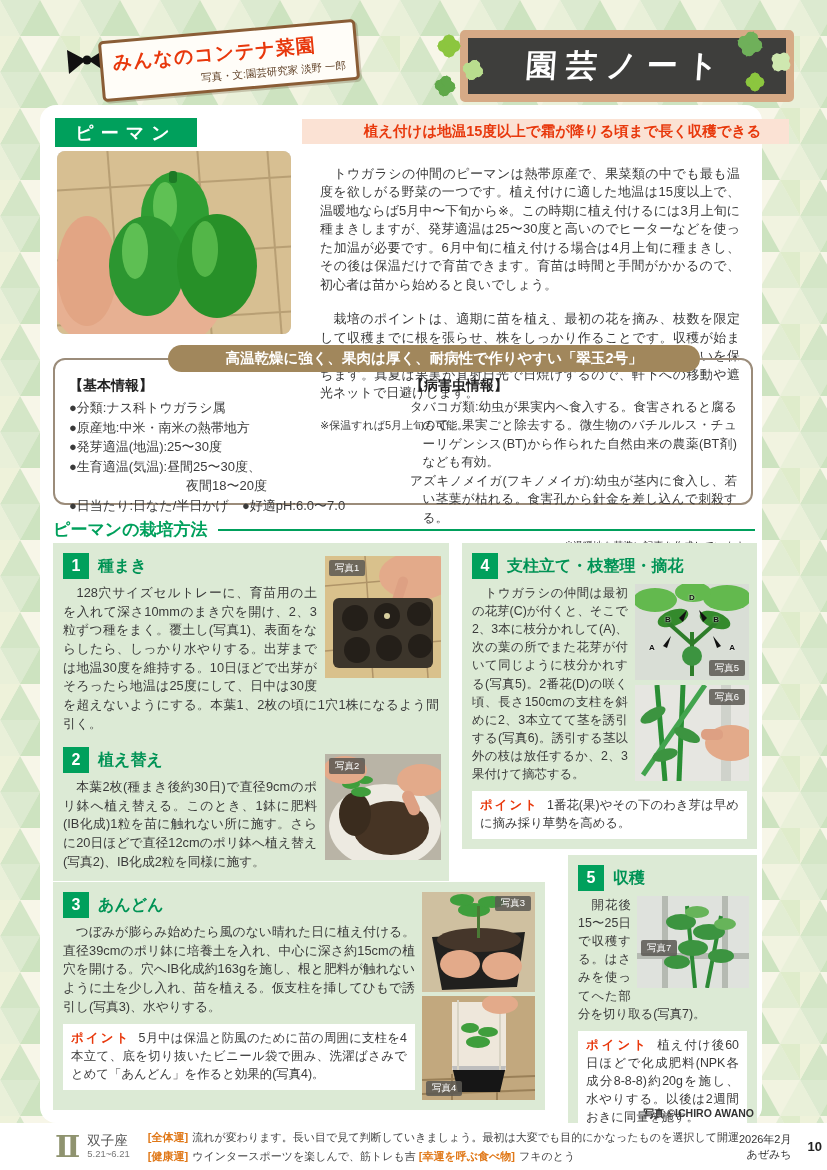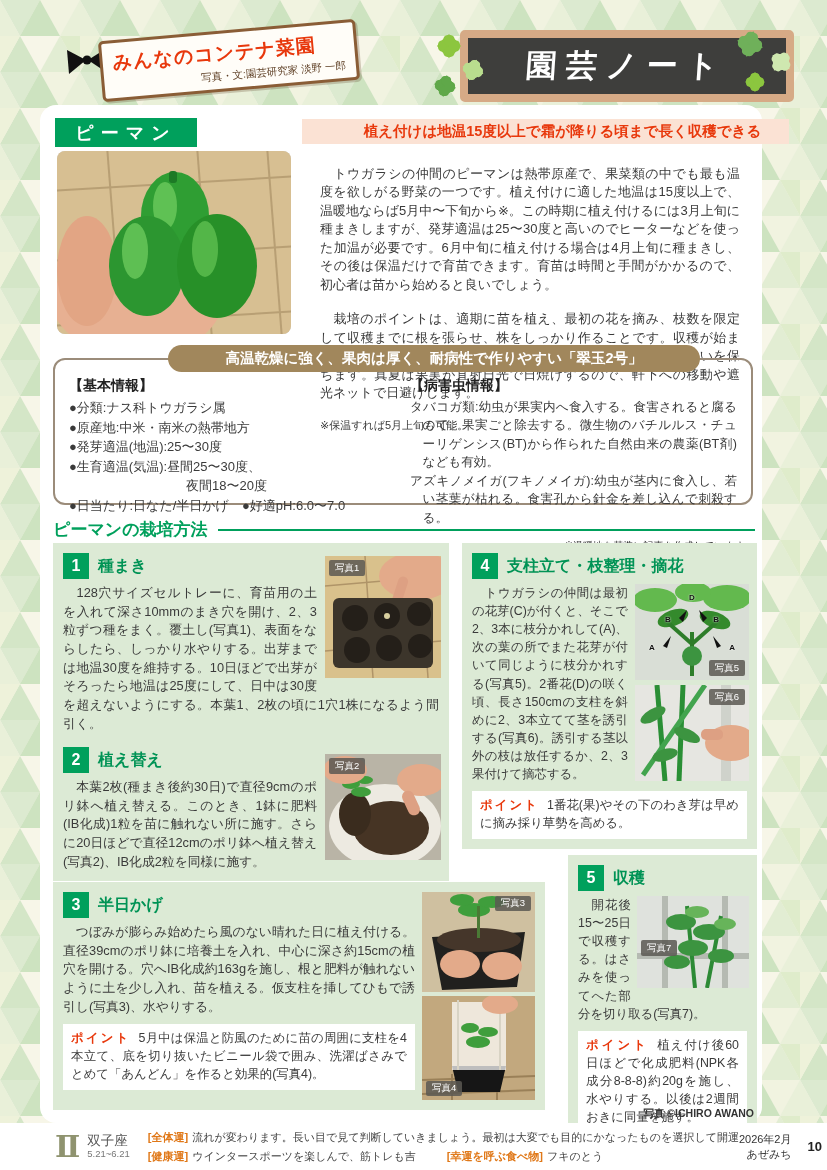--- a/index.html
+++ b/index.html
@@ -85,21 +85,21 @@
   .marker{position:absolute;color:#111;font-weight:bold;font-size:8px;text-shadow:0 0 2px #fff;}
   .credit{position:absolute;right:8px;top:1002px;font-size:10.5px;font-weight:bold;color:#333;}
   
   .footer{position:absolute;left:0;top:1123px;width:827px;height:47px;background:#fff;z-index:1;display:flex;align-items:center;}
   .zodiac{display:flex;align-items:center;margin-left:55px;flex:none;}
   .zodiac-glyph{font-family:"DejaVu Serif","Liberation Serif",serif;font-weight:bold;font-size:30px;color:#8f936f;line-height:1;margin-right:7px;}
   .zodiac-name{font-size:13.5px;color:#555;line-height:1.1;}
   .zodiac-dates{font-size:9.5px;color:#777;}
   .fortune{flex:1;margin-left:18px;font-size:11px;color:#444;line-height:1.7;white-space:nowrap;}
   .fl{color:#e07818;font-weight:bold;margin-right:4px;}
-  .food-label{margin-left:28px;}
+  .food-label{}
   .issue{flex:none;text-align:right;font-size:11px;color:#333;line-height:1.35;margin-right:16px;}
   .page-num{flex:none;font-weight:bold;font-size:13px;color:#222;margin-right:28px;}
 </style>
 </head>
 <body>
 
 <svg class="bg-pattern" width="827" height="1170" xmlns="http://www.w3.org/2000/svg">
   <defs>
     <pattern id="tri" width="80" height="72" patternUnits="userSpaceOnUse">
       <rect width="80" height="72" fill="#f4f4e6"></rect>
@@ -297,21 +297,21 @@
       </div>
       <span>　本葉2枚(種まき後約30日)で直径9cmのポリ鉢へ植え替える。このとき、1鉢に肥料(IB化成)1粒を苗に触れない所に施す。さらに20日ほどで直径12cmのポリ鉢へ植え替え(写真2)、IB化成2粒を同様に施す。</span>
     </div>
   </div>
 
   <div class="sec sec3">
     <div class="sec3-flex">
       <div class="sec3-left">
         <div class="sec-head">
           <div class="sec-num">3</div>
-          <div class="sec-title">半日かげ</div>
+          <div class="sec-title">あんどん</div>
         </div>
         <div class="sec-body">　つぼみが膨らみ始めたら風のない晴れた日に植え付ける。直径39cmのポリ鉢に培養土を入れ、中心に深さ約15cmの植穴を開ける。穴へIB化成約163gを施し、根と肥料が触れないように土を少し入れ、苗を植える。仮支柱を挿してひもで誘引し(写真3)、水やりする。</div>
         <div class="point">
           <span class="pt">ポイント</span><span>5月中は保温と防風のために苗の周囲に支柱を4本立て、底を切り抜いたビニール袋で囲み、洗濯ばさみでとめて「あんどん」を作ると効果的(写真4)。</span>
         </div>
       </div>
       <div class="sec3-photos">
         <div class="photo ph3">
           <svg width="113" height="100" xmlns="http://www.w3.org/2000/svg">
             <rect width="113" height="100" fill="#cfc0a0"></rect>

